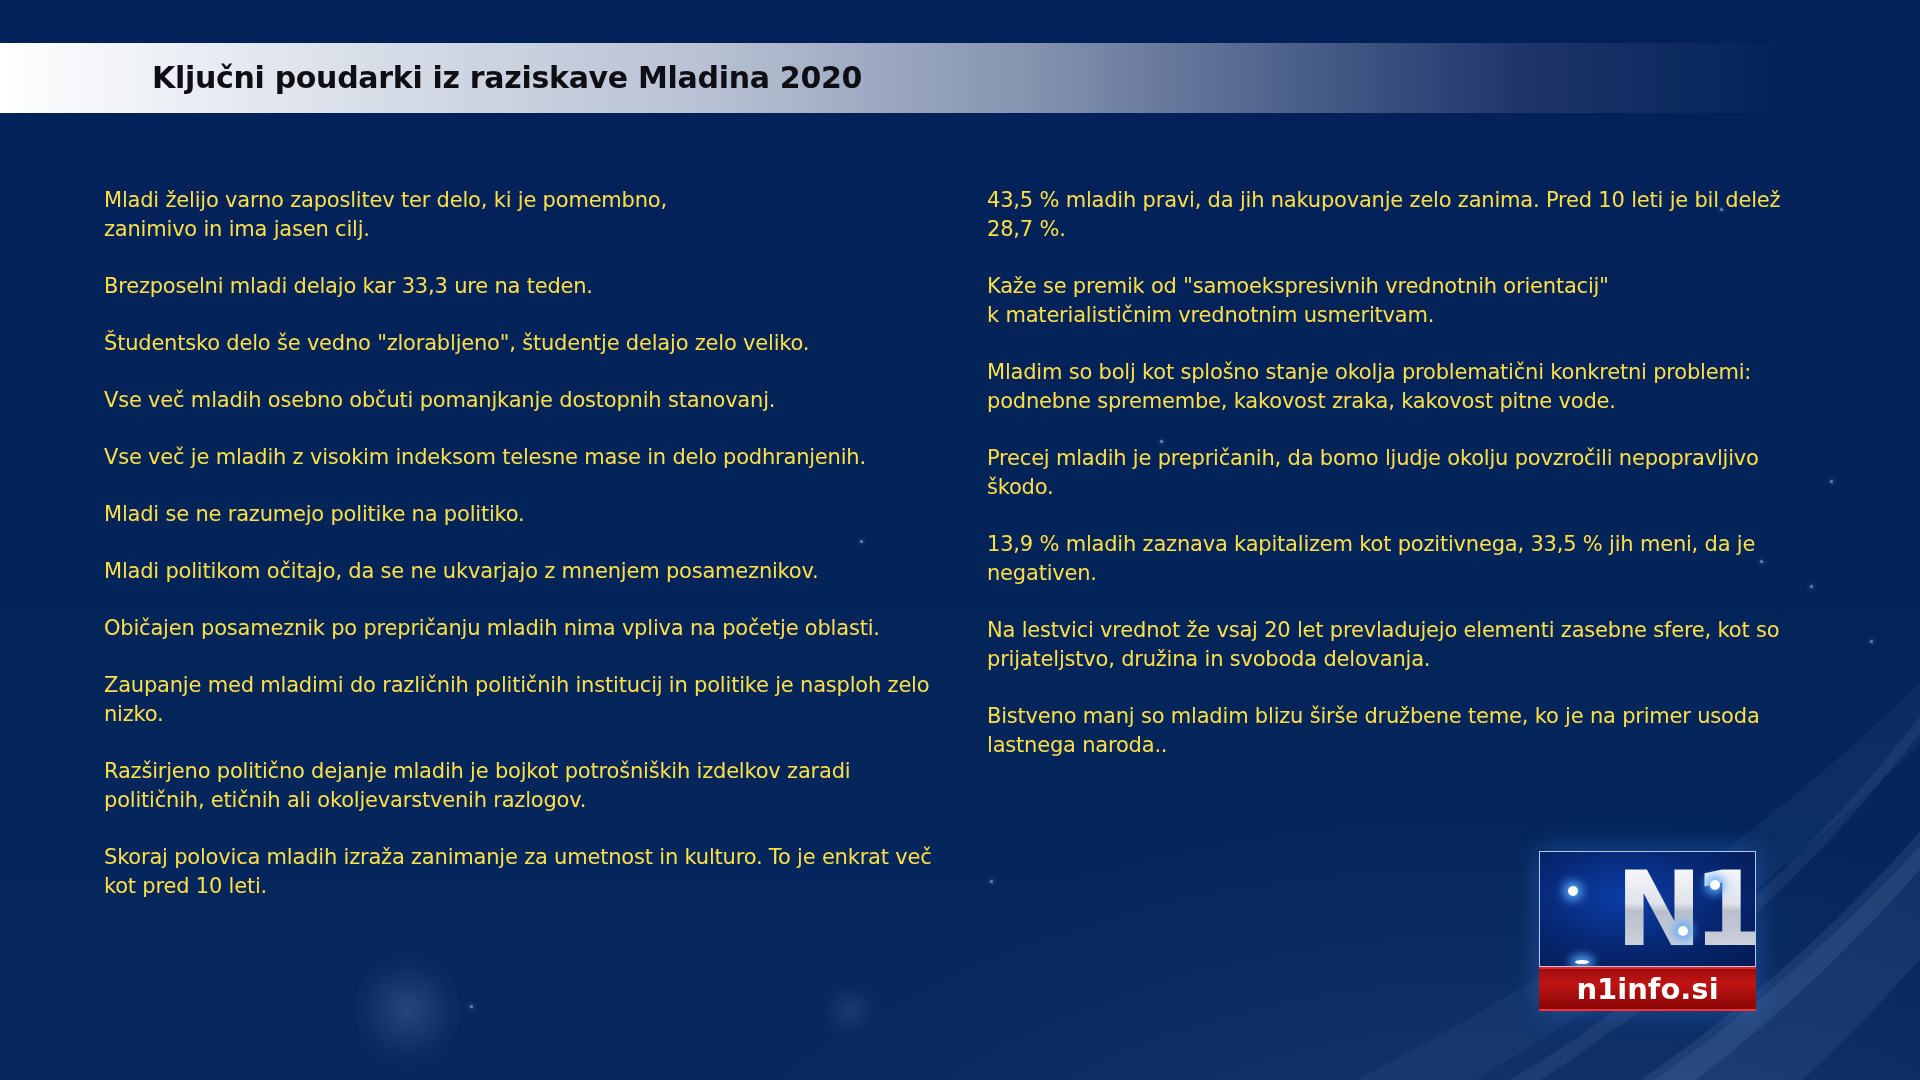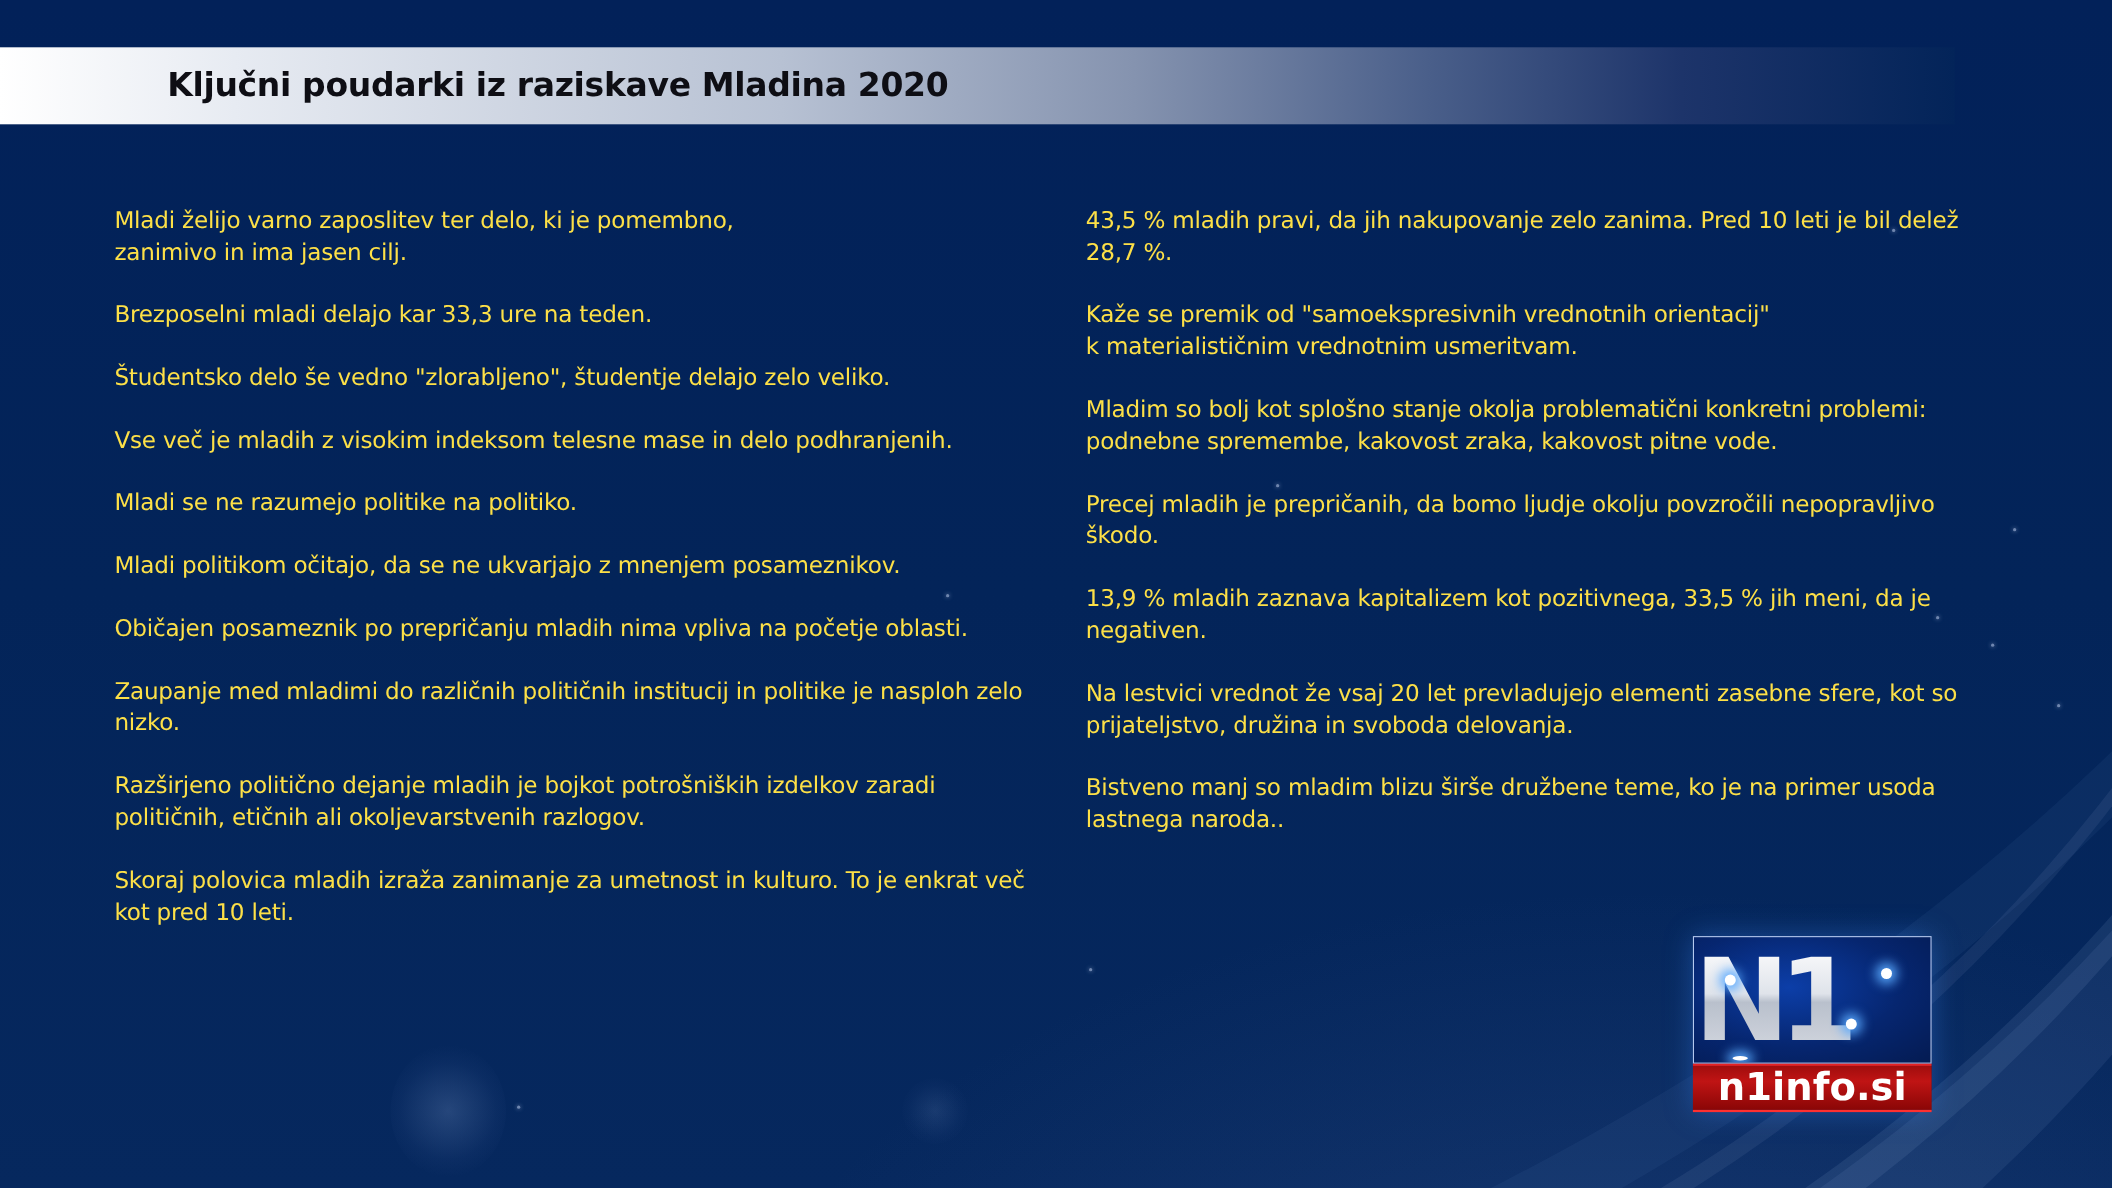--- a/index.html
+++ b/index.html
@@ -101,21 +101,21 @@
       left: 0; top: 0;
       width: 215px;
       height: 114px;
       border: 1px solid rgba(200,220,255,0.9);
       background: radial-gradient(ellipse at 40% 40%, #0c3ea8 0%, #062670 55%, #041b52 100%);
       overflow: hidden;
     }
     .logo-n1 {
       position: absolute;
       left: 0; right: 0; top: 2px;
-      text-align: left;
+      text-align: right;
       font-family: "DejaVu Sans", sans-serif;
       font-weight: bold;
       font-size: 104px;
       line-height: 110px;
       letter-spacing: -10px;
       background: linear-gradient(180deg, #ffffff 0%, #dfe3ea 45%, #b9c0cc 52%, #d6dae2 100%);
       -webkit-background-clip: text;
       background-clip: text;
       color: transparent;
     }
@@ -135,21 +135,21 @@
       border-bottom: 2px solid #ff3030;
       border-top: 2px solid #e62222;
       box-sizing: border-box;
     }
     .logo-domain {
       position: absolute;
       left: 0; right: 0; top: 0;
       text-align: center;
       font-family: "DejaVu Sans", sans-serif;
       font-weight: bold;
-      font-size: 35px;
+      font-size: 29px;
       line-height: 40px;
       color: #ffffff;
     }
   </style>
 </head>
 <body>
 
 <div class="bg">
   <div class="swoosh sw4"></div>
   <div class="swoosh sw1"></div>
@@ -170,20 +170,21 @@
 
 <div class="title-bar">
   <div class="title-text">Ključni poudarki iz raziskave Mladina 2020</div>
 </div>
 
 <div class="column col-left">
   <p class="point">Mladi želijo varno zaposlitev ter delo, ki je pomembno,
 zanimivo in ima jasen cilj.</p>
   <p class="point">Brezposelni mladi delajo kar 33,3 ure na teden.</p>
   <p class="point">Študentsko delo še vedno "zlorabljeno", študentje delajo zelo veliko.</p>
+  <p class="point">Vse več mladih osebno občuti pomanjkanje dostopnih stanovanj.</p>
   <p class="point">Vse več je mladih z visokim indeksom telesne mase in delo podhranjenih.</p>
   <p class="point">Mladi se ne razumejo politike na politiko.</p>
   <p class="point">Mladi politikom očitajo, da se ne ukvarjajo z mnenjem posameznikov.</p>
   <p class="point">Običajen posameznik po prepričanju mladih nima vpliva na početje oblasti.</p>
   <p class="point">Zaupanje med mladimi do različnih političnih institucij in politike je nasploh zelo nizko.</p>
   <p class="point">Razširjeno politično dejanje mladih je bojkot potrošniških izdelkov zaradi političnih, etičnih ali okoljevarstvenih razlogov.</p>
   <p class="point">Skoraj polovica mladih izraža zanimanje za umetnost in kulturo. To je enkrat več kot pred 10 leti.</p>
 </div>
 
 <div class="column col-right">

